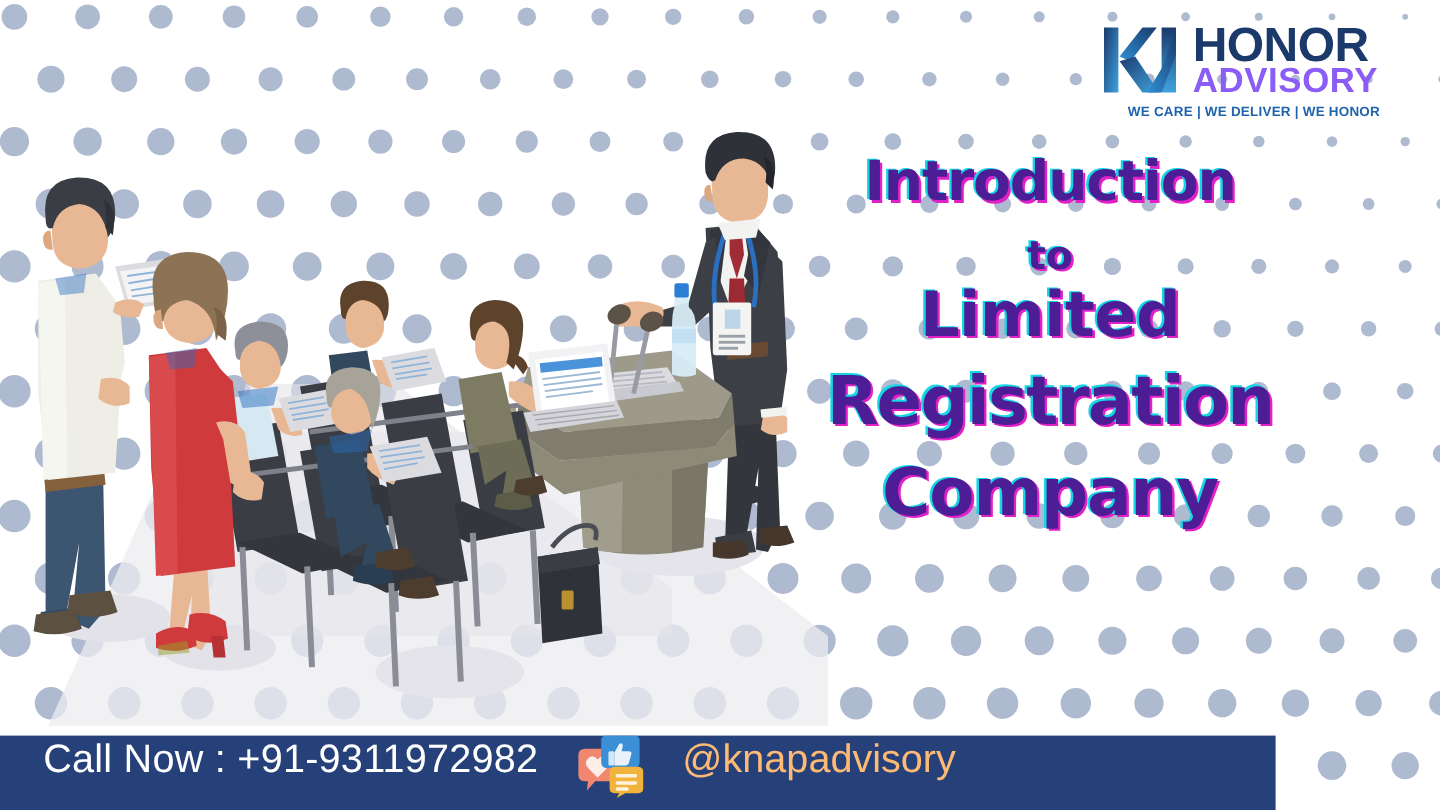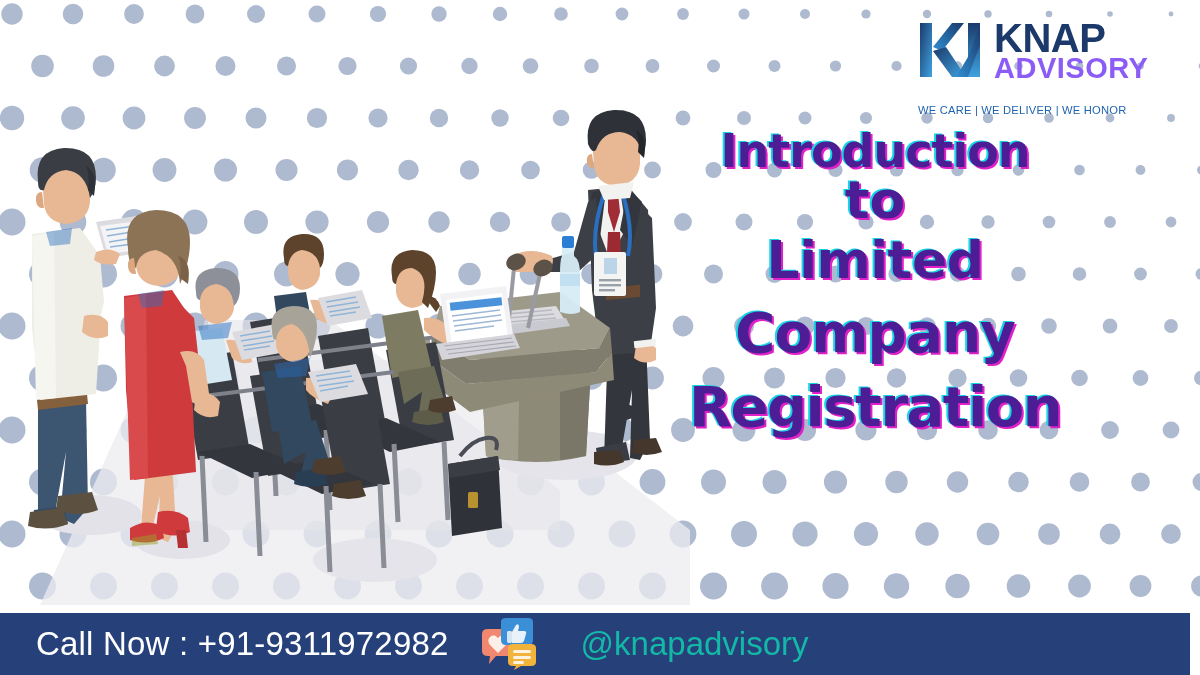--- a/index.html
+++ b/index.html
@@ -21,61 +21,61 @@
   .logo-words{margin-left:4px;line-height:1;}
   .logo-knap{
     font-size:40px;font-weight:bold;color:#1b3a6b;letter-spacing:-0.5px;
     font-family:"Liberation Sans",sans-serif;display:block;
   }
   .logo-adv{
     font-size:29px;font-weight:bold;color:#8b5cf6;letter-spacing:0.5px;
     display:block;margin-top:-4px;
   }
   .logo-tag{
-    font-size:11.2px;font-weight:normal;color:#1f63ad;letter-spacing:0.2px;
-    margin-top:18px;width:232px;
+    font-size:11.2px;font-weight:bold;color:#1f63ad;letter-spacing:0.2px;
+    text-align:right;margin-top:2px;width:232px;
   }
 
   
   .headline{
     position:absolute;left:665px;top:128px;width:420px;
     text-align:center;
     font-family:"DejaVu Sans",sans-serif;
     font-weight:bold;color:#4c1d95;
     line-height:1.0;
   }
   .headline .ln{
     display:block;
     text-shadow:-2px -1px 0 #16d6e6, 2px 2px 0 #e021c8;
     white-space:nowrap;
   }
   .ln1{font-size:46px;letter-spacing:-1px;}
-  .ln2{font-size:52px;}
+  .ln2{font-size:33px;margin-top:22px;}
   .ln3{font-size:52px;margin-top:18px;letter-spacing:-0.5px;}
   .ln4{font-size:52px;margin-top:8px;letter-spacing:-0.5px;}
   .ln5{font-size:55px;margin-top:20px;letter-spacing:-1px;}
   .ln6{font-size:56px;margin-top:18px;letter-spacing:-1.5px;}
 
   
   .illo{position:absolute;left:0;top:60px;width:690px;height:545px;}
   .illo svg{display:block;}
 
   
   .footer{
-    position:absolute;left:0;bottom:0;width:1190px;height:62px;
-    background:#26417a;display:flex;align-items:center;
+    position:absolute;left:0;bottom:0;width:1063px;height:62px;
+    background:#26417a;display:flex;
   }
   .footer-phone{
     color:#fff;font-size:33px;font-weight:normal;
     margin-left:36px;letter-spacing:0.2px;white-space:nowrap;
     font-family:"Liberation Sans",sans-serif;
   }
   .social-icon{margin-left:30px;width:58px;height:52px;flex:0 0 auto;}
   .footer-handle{
-    color:#14b8a6;font-size:33px;margin-left:44px;white-space:nowrap;
+    color:#fdba74;font-size:33px;margin-left:32px;white-space:nowrap;
     font-family:"Liberation Sans",sans-serif;
   }
 </style>
 </head>
 <body>
 
 <div class="poster">
 
   <div class="dots">
     <svg viewBox="0 0 1200 675" xmlns="http://www.w3.org/2000/svg">
@@ -677,33 +677,33 @@
 
           <path d="M15 34 L28 30 L48 60 L34 60 Z" fill="url(#gk1)"></path>
 
           <path d="M50 6 L62 6 L62 60 L50 60 Z" fill="url(#gk3)"></path>
 
           <path d="M34 60 L48 60 L62 22 L62 6 Z" fill="none"></path>
           <path d="M38 60 L50 60 L62 28 L62 8 L50 40 Z" fill="url(#gk2)"></path>
         </svg>
       </span>
       <span class="logo-words">
-        <span class="logo-knap">KNAP</span>
+        <span class="logo-knap">HONOR</span>
         <span class="logo-adv">ADVISORY</span>
       </span>
     </div>
     <div class="logo-tag">WE CARE | WE DELIVER | WE HONOR</div>
   </div>
 
   <div class="headline">
     <span class="ln ln1">Introduction</span>
     <span class="ln ln2">to</span>
     <span class="ln ln4">Limited</span>
+    <span class="ln ln6">Registration</span>
     <span class="ln ln5">Company</span>
-    <span class="ln ln6">Registration</span>
   </div>
 
   <div class="footer">
     <span class="footer-phone">Call Now : +91-9311972982</span>
     <span class="social-icon">
       <svg viewBox="0 0 58 52" xmlns="http://www.w3.org/2000/svg">
 
         <path d="M3 16 Q3 11 9 11 L29 11 Q35 11 35 16 L35 33 Q35 38 29 38 L17 38 L10 46 L11 38 L9 38 Q3 38 3 33 Z" fill="#f0876e"></path>
         <path d="M19 20 q-4 -5 -8 -1 q-4 4 1 9 l7 7 l7 -7 q5 -5 1 -9 q-4 -4 -8 1 z" fill="#fdeee7"></path>
 

